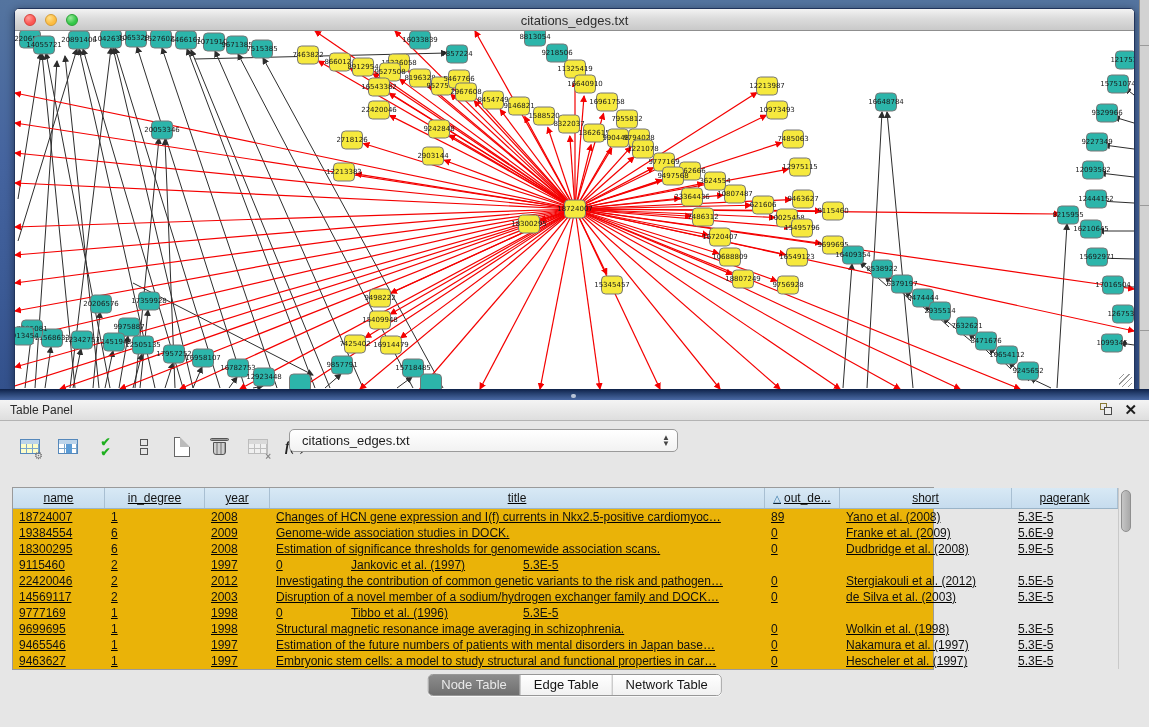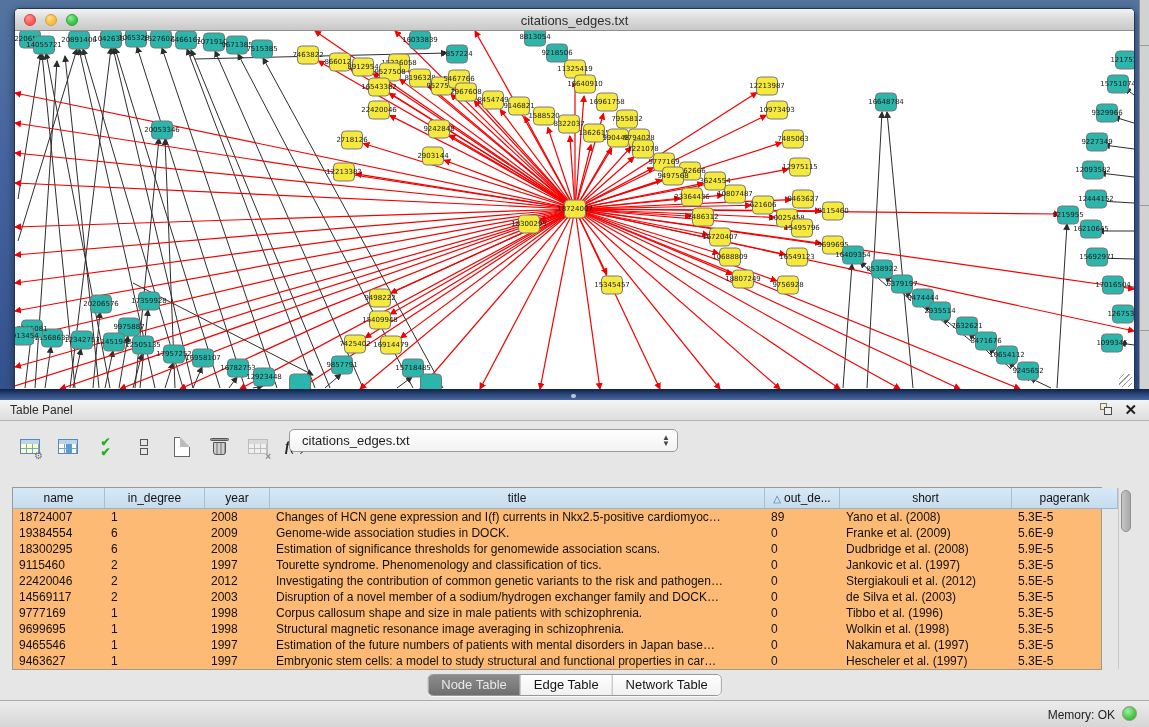--- a/index.html
+++ b/index.html
@@ -68,21 +68,21 @@
   .trash-ico .body { position:absolute; left:1px; top:5px; width:13px; height:13px; border:1px solid #555; border-radius:0 0 3px 3px;
       background:repeating-linear-gradient(90deg,#cfcfcf 0 2px,#9f9f9f 2px 4px); }
   .fx-ico { font-family:"Liberation Serif",serif; font-style:italic; font-weight:bold; font-size:14px; color:#222; }
 
   .combo { position:absolute; left:289px; top:8px; width:389px; height:23px; border:1px solid #9a9a9a; border-radius:5px;
     background:linear-gradient(180deg,#ffffff,#f2f2f2); display:flex; align-items:center; }
   .combo-text { flex:1; padding-left:12px; font-size:13px; color:#1d1d1d; white-space:nowrap; overflow:hidden; }
   .combo-arrows { width:18px; display:flex; flex-direction:column; align-items:center; line-height:6px; padding-right:4px; }
   .combo-arrows span { font-size:8px; color:#444; }
 
-  .table-wrap { position:absolute; left:12px; top:87px; width:1090px; height:183px; border:1px solid #9a9a9a; background:#fdba74; display:flex; }
+  .table-wrap { position:absolute; left:12px; top:87px; width:922px; height:183px; border:1px solid #9a9a9a; background:#eab308; display:flex;text-decoration:underline; }
   .table-main { width:1106px; }
   .thead { display:flex; height:21px; background:linear-gradient(180deg,#d8e9f5,#c6dcee); border-bottom:1px solid #9ab4c8; }
   .th { font-size:12px; color:#111; display:flex; align-items:center; justify-content:center; border-right:1px solid #a8bfd2; overflow:hidden; white-space:nowrap; }
   .th .sort { color:#3878a8; font-size:10px; margin-right:3px; }
   .trow { display:flex; height:16px; }
   .td { font-size:12px; color:#111; padding-left:6px; white-space:nowrap; overflow:hidden; line-height:16px; }
   .vscroll { width:15px; border-left:1px solid #c9c9c9; background:#fafafa; position:relative; }
   .vthumb { position:absolute; left:2px; top:2px; width:10px; height:42px; border-radius:6px;
     background:linear-gradient(90deg,#c6c6c6,#a8a8a8); border:1px solid #8f8f8f; }
 
@@ -596,21 +596,20 @@
               <div class="td" style="width: 65px;">2008</div>
               <div class="td" style="width: 495px;">Estimation of significance thresholds for genomewide association scans.</div>
               <div class="td" style="width: 75px;">0</div>
               <div class="td" style="width: 172px;">Dudbridge et al. (2008)</div>
               <div class="td" style="width: 106px;">5.9E-5</div>
             </div>
             <div class="trow">
               <div class="td" style="width: 92px;">9115460</div>
               <div class="td" style="width: 100px;">2</div>
               <div class="td" style="width: 65px;">1997</div>
-              <div class="td" style="width: 495px;">Tourette syndrome. Phenomenology and classification of tics.</div>
               <div class="td" style="width: 75px;">0</div>
               <div class="td" style="width: 172px;">Jankovic et al. (1997)</div>
               <div class="td" style="width: 106px;">5.3E-5</div>
             </div>
             <div class="trow">
               <div class="td" style="width: 92px;">22420046</div>
               <div class="td" style="width: 100px;">2</div>
               <div class="td" style="width: 65px;">2012</div>
               <div class="td" style="width: 495px;">Investigating the contribution of common genetic variants to the risk and pathogen…</div>
               <div class="td" style="width: 75px;">0</div>
@@ -623,21 +622,20 @@
               <div class="td" style="width: 65px;">2003</div>
               <div class="td" style="width: 495px;">Disruption of a novel member of a sodium/hydrogen exchanger family and DOCK…</div>
               <div class="td" style="width: 75px;">0</div>
               <div class="td" style="width: 172px;">de Silva et al. (2003)</div>
               <div class="td" style="width: 106px;">5.3E-5</div>
             </div>
             <div class="trow">
               <div class="td" style="width: 92px;">9777169</div>
               <div class="td" style="width: 100px;">1</div>
               <div class="td" style="width: 65px;">1998</div>
-              <div class="td" style="width: 495px;">Corpus callosum shape and size in male patients with schizophrenia.</div>
               <div class="td" style="width: 75px;">0</div>
               <div class="td" style="width: 172px;">Tibbo et al. (1996)</div>
               <div class="td" style="width: 106px;">5.3E-5</div>
             </div>
             <div class="trow">
               <div class="td" style="width: 92px;">9699695</div>
               <div class="td" style="width: 100px;">1</div>
               <div class="td" style="width: 65px;">1998</div>
               <div class="td" style="width: 495px;">Structural magnetic resonance image averaging in schizophrenia.</div>
               <div class="td" style="width: 75px;">0</div>
@@ -670,18 +668,14 @@
     </div>
 
     <div class="footer">
       <div class="segctl" id="segctl">
           <div class="seg-tab sel">Node Table</div>
           <div class="seg-tab">Edge Table</div>
           <div class="seg-tab">Network Table</div>
         </div>
     </div>
 
-    <div class="statusbar">
-      <span class="mem">Memory: OK</span>
-      <span class="memdot"></span>
-    </div>
   </div>
 </div>
 
 </body></html>

